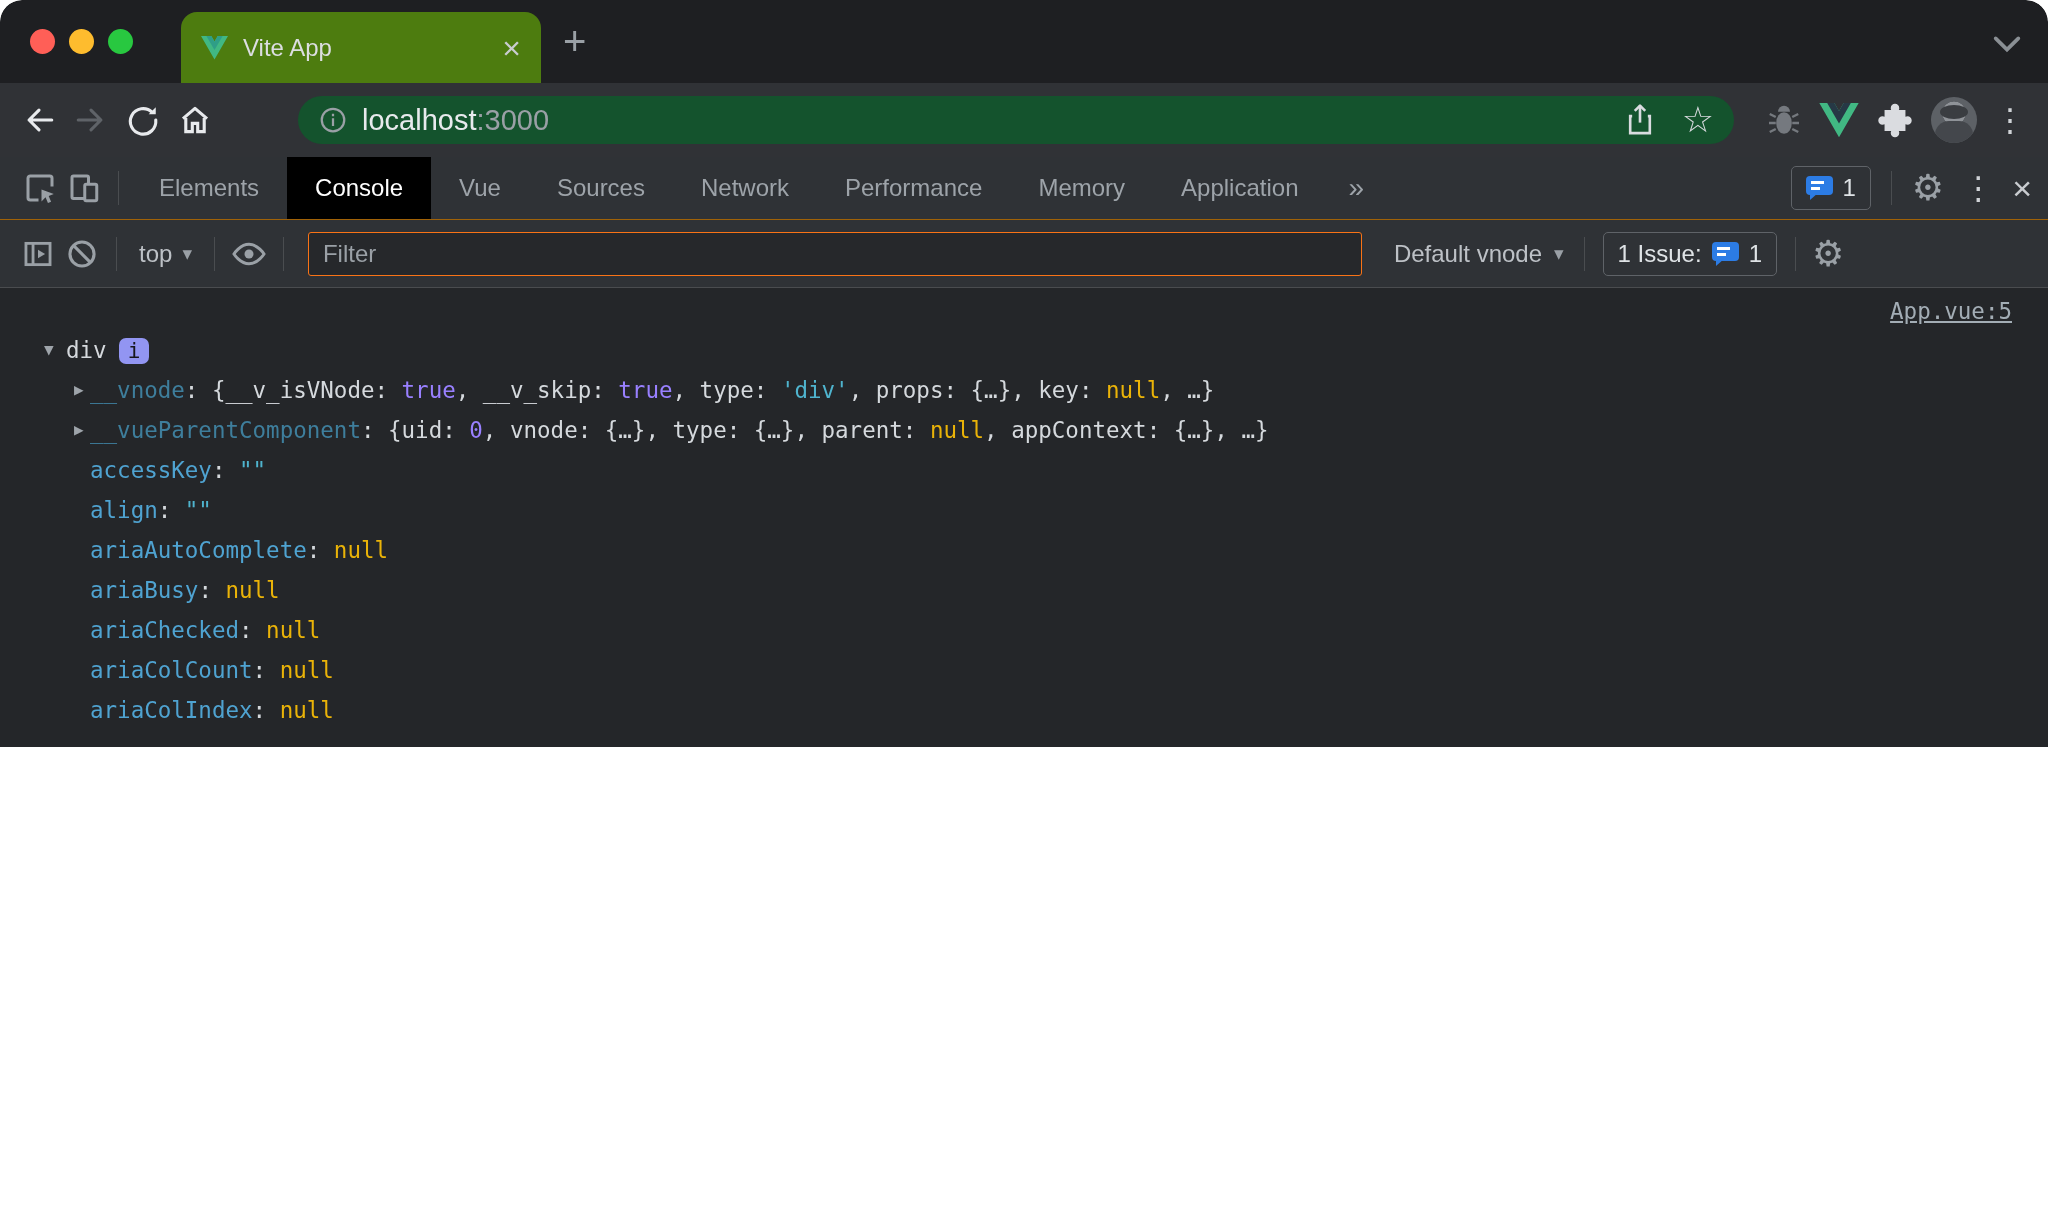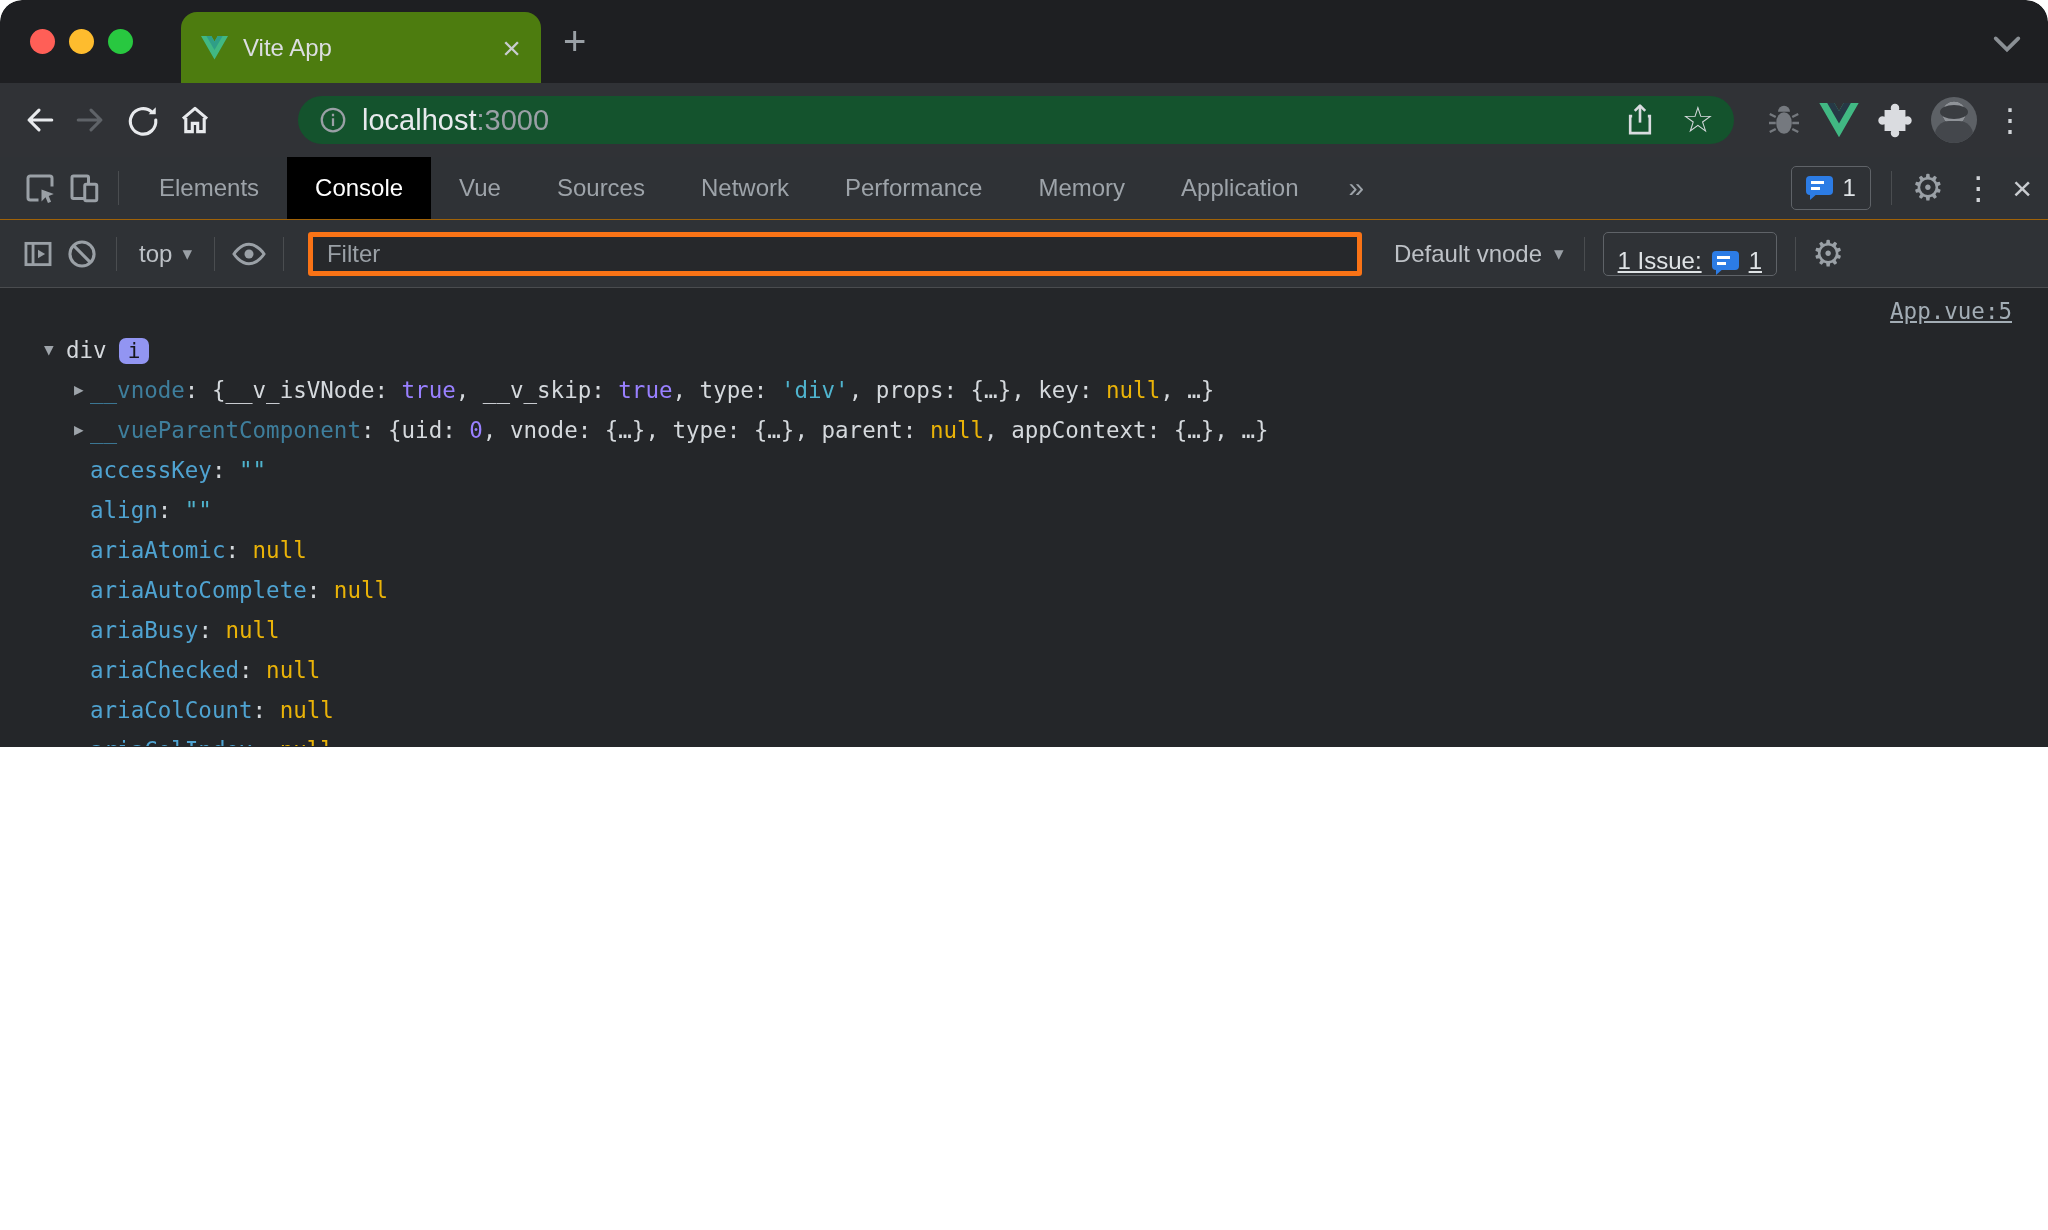--- a/index.html
+++ b/index.html
@@ -53,26 +53,26 @@
   .dt-more { display:flex; align-items:center; color:#9DA3A9; font-size:28px; padding:0 22px; }
   .dt-right { margin-left:auto; display:flex; align-items:center; padding-right:16px; gap:18px; }
   .msgbtn { display:flex; align-items:center; gap:10px; border:1px solid #5F6368; border-radius:5px;
             height:44px; padding:0 14px; color:#DFE3E6; font-size:24px; }
   .gear { color:#9AA0A6; font-size:36px; line-height:1; }
   .dt-close { color:#C9CCD0; font-size:34px; line-height:1; }
 
   .dt-toolbar { height:68px; background:#2F3236; border-bottom:1px solid #4A4C4F; display:flex; align-items:center; padding:0 16px; }
   .ctx { display:flex; align-items:center; gap:10px; color:#BDC1C6; font-size:24px; padding:0 10px; }
   .tri { color:#9AA0A6; font-size:19px; }
-  .filter { width:1054px; height:44px; margin-left:12px; background:#26282B; border:5px solid #f97316;
+  .filter { width:1054px; height:44px; margin-left:12px; background:#26282B; border:1px solid #f97316;
             border-radius:3px; color:#BDC1C6; font-size:24px; padding:0 14px; font-family:"Liberation Sans",sans-serif; }
   .filter::placeholder { color:#9AA0A6; }
   .levels { display:flex; align-items:center; gap:12px; color:#BDC1C6; font-size:24px; margin-left:24px; padding:0 8px; }
-  .issuebtn { display:flex; align-items:flex-end; gap:10px; border:1px solid #5F6368; border-radius:5px;
-              height:44px; padding:0 14px; color:#DFE3E6; font-size:24px; margin:0 6px;text-decoration:underline; }
+  .issuebtn { display:flex; align-items:center; gap:10px; border:1px solid #5F6368; border-radius:5px;
+              height:44px; padding:0 14px; color:#DFE3E6; font-size:24px; margin:0 6px; }
 
   
   .bubble { width:27px; height:24px; position:relative; }
   .bubble .b { position:absolute; inset:0 0 5px 0; background:#2C7CE5; border-radius:4px; }
   .bubble .b::before { content:""; position:absolute; left:5px; top:5px; width:13px; height:3px; background:#fff; }
   .bubble .b::after { content:""; position:absolute; left:5px; top:11px; width:9px; height:3px; background:#fff; }
   .bubble .t { position:absolute; left:4px; bottom:0; width:0; height:0; border-left:8px solid #2C7CE5; border-bottom:7px solid transparent; }
 
   
   .console { font-family:"DejaVu Sans Mono", monospace; font-size:22.5px; padding-top:4px; position:relative; height:458px; overflow:hidden; }
@@ -287,21 +287,20 @@
     <div class="console">
       <div class="src-row">
         <a class="src-link">App.vue:5</a>
       </div>
       <div id="console-lines">
           <div class="c-line root"><span class="arrow">▼</span><span class="c-plain">div</span><span class="c-badge">i</span></div>
           <div class="c-line"><span class="arrow">▶</span><span class="c-keydim">__vnode</span><span class="c-plain">: {__v_isVNode: </span><span class="c-bool">true</span><span class="c-plain">, __v_skip: </span><span class="c-bool">true</span><span class="c-plain">, type: </span><span class="c-string">'div'</span><span class="c-plain">, props: {…}, key: </span><span class="c-null">null</span><span class="c-plain">, …}</span></div>
           <div class="c-line"><span class="arrow">▶</span><span class="c-keydim">__vueParentComponent</span><span class="c-plain">: {uid: </span><span class="c-num">0</span><span class="c-plain">, vnode: {…}, type: {…}, parent: </span><span class="c-null">null</span><span class="c-plain">, appContext: {…}, …}</span></div>
           <div class="c-line"><span class="c-key">accessKey</span><span class="c-plain">: </span><span class="c-string">""</span></div>
           <div class="c-line"><span class="c-key">align</span><span class="c-plain">: </span><span class="c-string">""</span></div>
-          <div class="c-line"><span class="c-key">ariaAtomic</span><span class="c-plain">: </span><span class="c-null">null</span></div>
           <div class="c-line"><span class="c-key">ariaAutoComplete</span><span class="c-plain">: </span><span class="c-null">null</span></div>
           <div class="c-line"><span class="c-key">ariaBusy</span><span class="c-plain">: </span><span class="c-null">null</span></div>
           <div class="c-line"><span class="c-key">ariaChecked</span><span class="c-plain">: </span><span class="c-null">null</span></div>
           <div class="c-line"><span class="c-key">ariaColCount</span><span class="c-plain">: </span><span class="c-null">null</span></div>
           <div class="c-line"><span class="c-key">ariaColIndex</span><span class="c-plain">: </span><span class="c-null">null</span></div>
         </div>
     </div>
 
   </div>
 </div>

